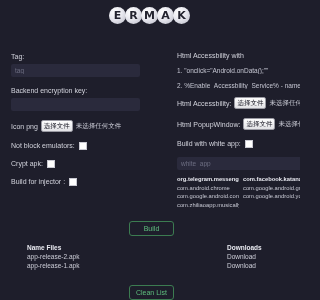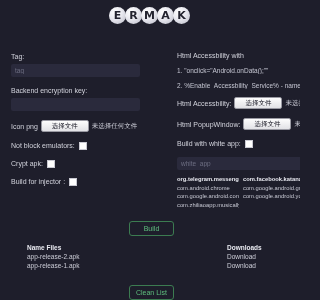--- a/index.html
+++ b/index.html
@@ -95,21 +95,21 @@
     margin-bottom: 9px;
     font-size: 7px;
     white-space: nowrap;
   }
   .file-btn {
     background: linear-gradient(#fdfdfd, #e2e2e6);
     border: 1px solid #9a9aa3;
     border-radius: 2px;
     color: #141420;
     font-size: 6.5px;
-    padding: 1px 10px;
+    padding: 1px 2px;
     line-height: 8px;
     font-family: "DejaVu Sans", sans-serif;
     cursor: default;
   }
   .file-none {
     font-size: 6.5px;
     color: #cfd0da;
     font-family: "DejaVu Sans", sans-serif;
     overflow: hidden;
   }

